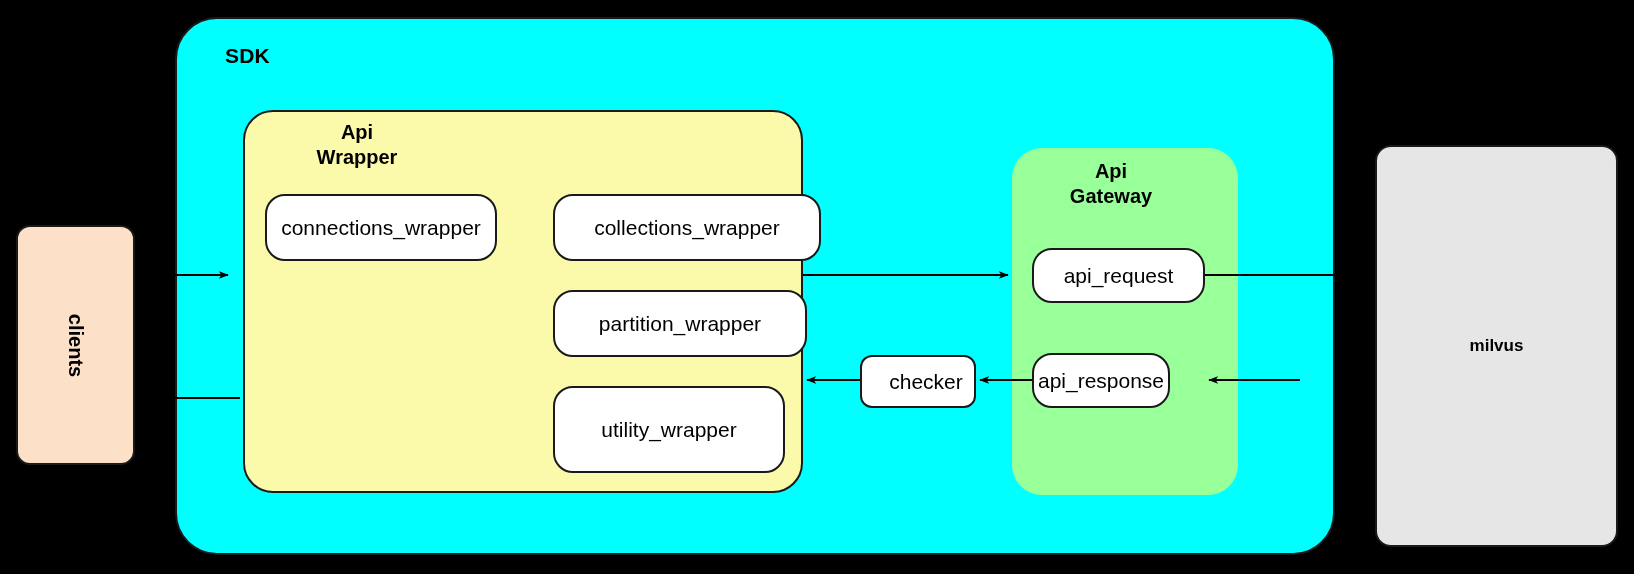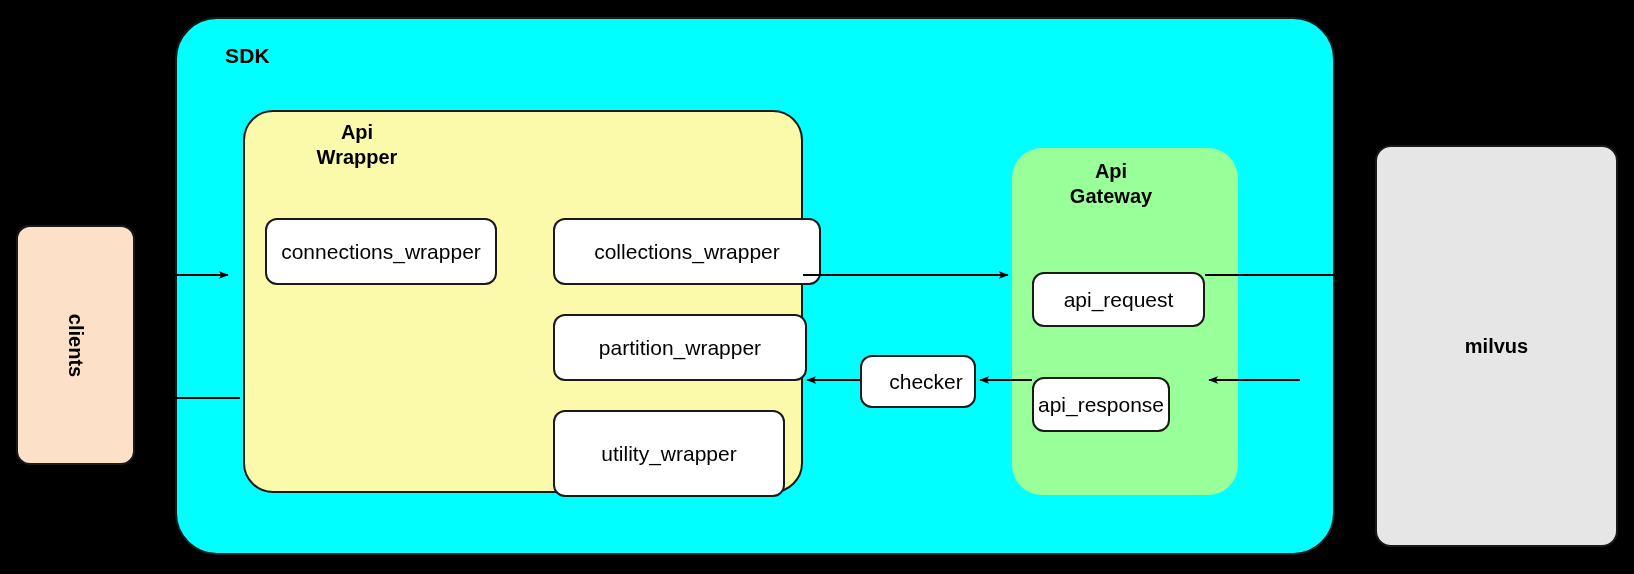--- a/index.html
+++ b/index.html
@@ -93,24 +93,23 @@
     font-weight: bold;
     line-height: 1.25;
     text-align: center;
     color: #000000;
     white-space: pre-line;
   }
 
   
   .leaf {
     background: #ffffff;
-    border-radius: 12px;
+    border-radius: 20px;
     font-size: 21px;
     font-weight: normal;
-    margin-top: 24px;
   }
 
   
   .clients-box {
     left: 16px;
     top: 225px;
     width: 119px;
     height: 240px;
     background: #fce0c8;
     border-radius: 14px;
@@ -125,21 +124,21 @@
   
   .milvus-box {
     left: 1375px;
     top: 145px;
     width: 243px;
     height: 402px;
     background: #e6e6e6;
     border-radius: 16px;
   }
   .milvus-label {
-    font-size: 20px;
+    font-size: 17px;
     font-weight: bold;
   }
 
   
   .checker-box {
     left: 860px;
     top: 355px;
     width: 116px;
     height: 53px;
     background: #ffffff;

